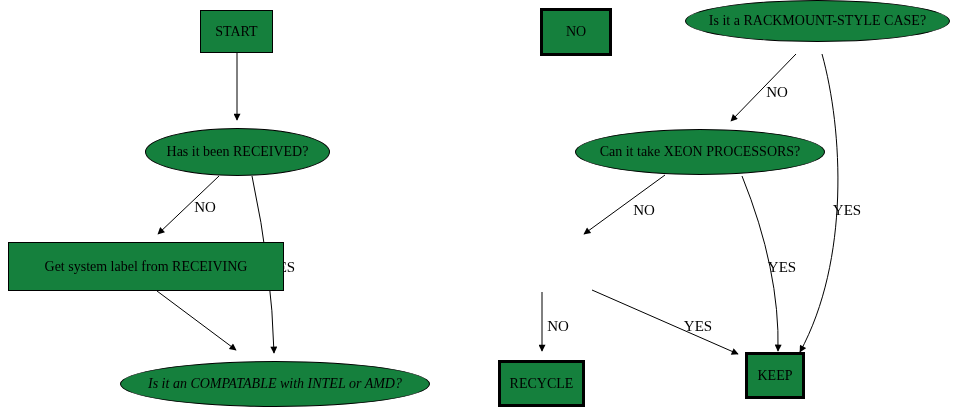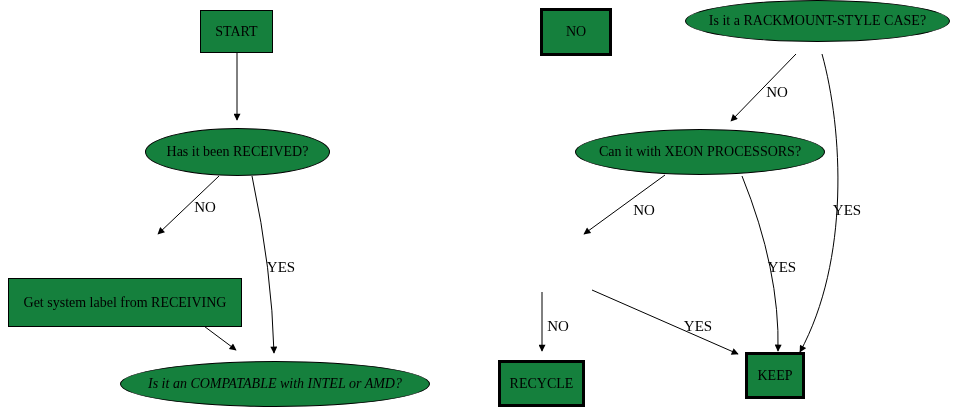--- a/index.html
+++ b/index.html
@@ -84,23 +84,23 @@
 
   <div class="node rect" style="left:200px; top:10px; width:73px; height:43px;">START</div>
 
 
   <div class="node rect-bold" style="left:540px; top:8px; width:72px; height:48px;">NO</div>
 
   <div class="node ellipse" style="left:685px; top:0; width:265px; height:42px;">Is it a RACKMOUNT-STYLE CASE?</div>
 
   <div class="node ellipse" style="left:145px; top:128px; width:185px; height:48px;">Has it been RECEIVED?</div>
 
-  <div class="node ellipse" style="left:575px; top:129px; width:250px; height:46px;">Can it with XEON PROCESSORS?</div>
+  <div class="node ellipse" style="left:575px; top:129px; width:250px; height:46px;">Can it take XEON PROCESSORS?</div>
 
-  <div class="node rect" style="left:8px; top:242px; width:234px; height:49px;margin-top:36px;">Get system label from RECEIVING</div>
+  <div class="node rect" style="left:8px; top:242px; width:276px; height:49px;">Get system label from RECEIVING</div>
 
 
   <div class="node ellipse" style="left:120px; top:361px; width:310px; height:46px;font-style:italic;">Is it an COMPATABLE with INTEL or AMD?</div>
 
   <div class="node rect-bold" style="left:498px; top:360px; width:87px; height:47px;">RECYCLE</div>
 
   <div class="node rect-bold" style="left:745px; top:352px; width:60px; height:47px;">KEEP</div>
 
 </div>
 

